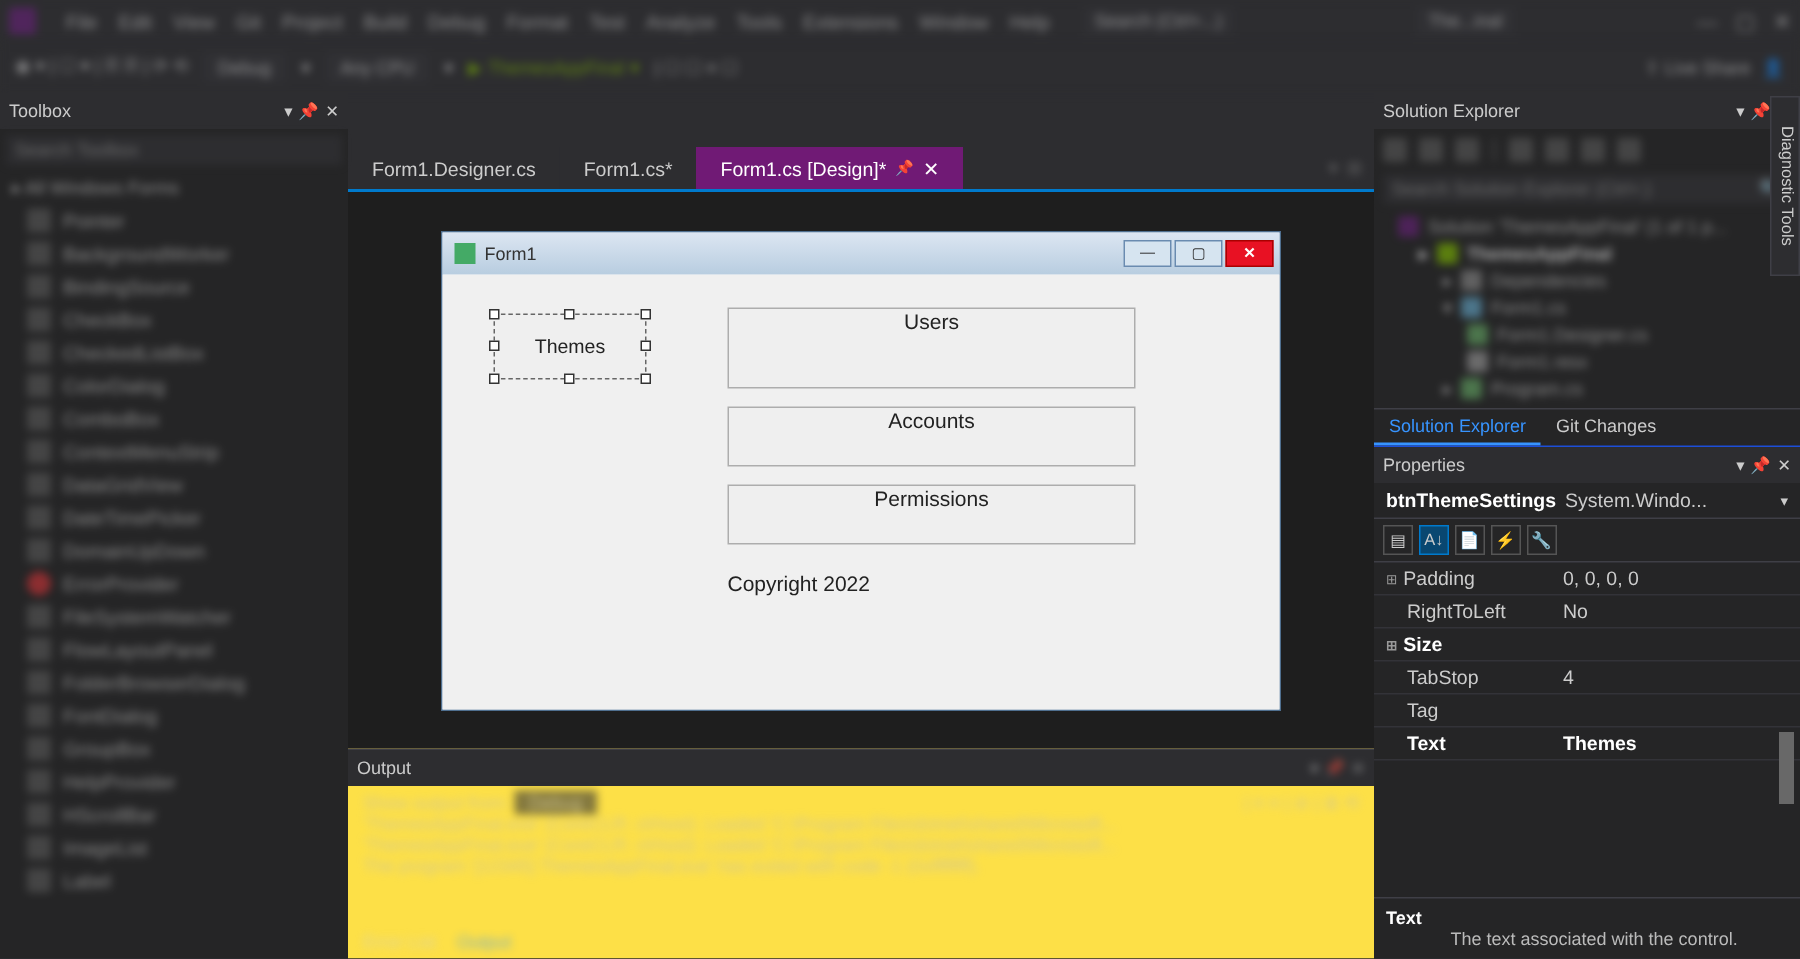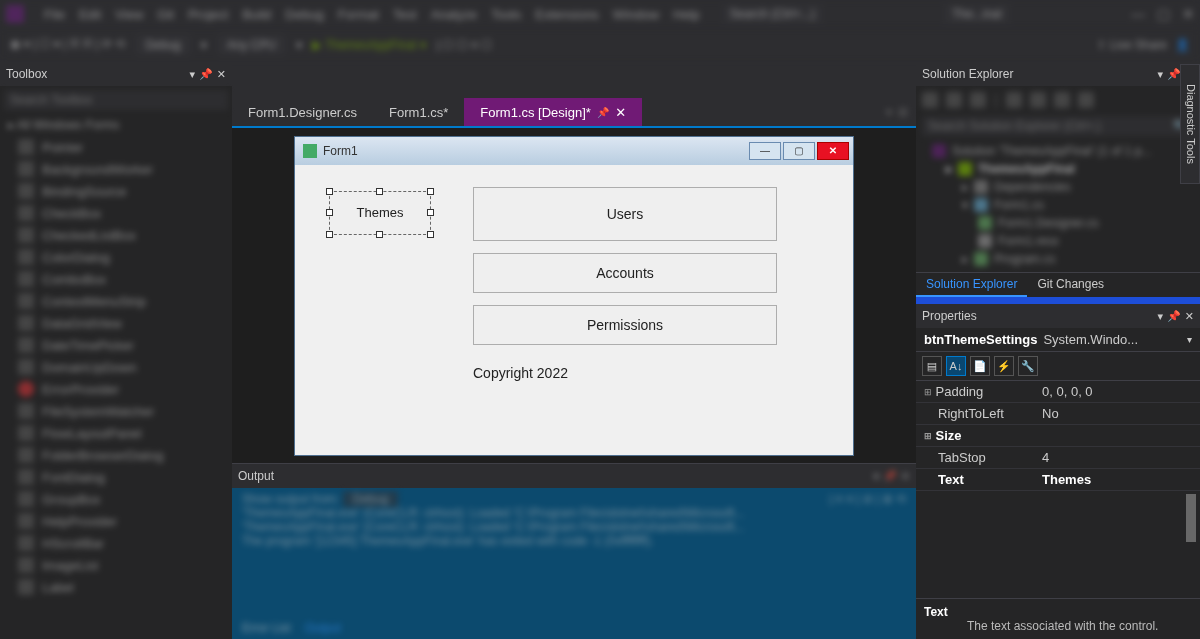--- a/index.html
+++ b/index.html
@@ -53,45 +53,45 @@
 .designer .titlebar .wbtn.close { background:#e81123; color:#fff; border-color:#a00; font-weight:bold; }
 .designer .body { flex:1; background:#f0f0f0; position:relative; }
 
 
 .sel-btn { position:absolute; left:34px; top:26px; width:102px; height:44px; background:#efefef; border:1px dashed #666; display:flex; align-items:center; justify-content:center; font-size:13px; color:#222; }
 .grip { position:absolute; width:7px; height:7px; background:#fff; border:1px solid #333; }
 .g-tl{top:-4px;left:-4px}.g-tr{top:-4px;right:-4px}.g-bl{bottom:-4px;left:-4px}.g-br{bottom:-4px;right:-4px}
 .g-t{top:-4px;left:50%;margin-left:-4px}.g-b{bottom:-4px;left:50%;margin-left:-4px}
 .g-l{left:-4px;top:50%;margin-top:-4px}.g-r{right:-4px;top:50%;margin-top:-4px}
 
-.big-btn { position:absolute; left:178px; width:304px; height:54px; background:#efefef; border:1px solid #adadad; display:flex; align-items:center; justify-content:center; font-size:14px; color:#222; }
-
-
-.output { height:176px; background:#0c4a6e; border-top:1px solid #3f3f46; display:flex; flex-direction:column; }
+.big-btn { position:absolute; left:190px; width:272px; height:54px; background:#efefef; border:1px solid #adadad; display:flex; justify-content:center; font-size:14px; color:#222; }
+
+
+.output { height:140px; background:#fde047; border-top:1px solid #3f3f46; display:flex; flex-direction:column; }
 .output .body { flex:1; padding:4px 10px; font-family:Consolas,monospace; font-size:12px; color:#bbb; overflow:hidden; }
 .output .footer { height:22px; display:flex; align-items:center; gap:14px; padding:0 10px; font-size:12px; }
 .output .footer .link { color:#3794ff; }
 
 
 .rightcol { width:284px; display:flex; flex-direction:column; background:#252526; }
 .sol { flex:0 0 auto; }
 .sol .toolbar2 { height:28px; display:flex; align-items:center; gap:8px; padding:0 6px; }
 .sol .toolbar2 .tico { width:16px; height:16px; background:#5a5a5a; border-radius:2px; }
 .sol .search { margin:2px 6px; background:#333337; padding:3px 6px; font-size:12px; color:#999; display:flex; justify-content:space-between; }
 .sol .tree { padding:4px 6px; font-size:12px; }
 .sol .tree .node { padding:2px 0 2px 10px; display:flex; align-items:center; gap:6px; }
 .sol .tree .node.bold { color:#fff; font-weight:600; }
 .sol .tree .node .ico { width:14px; height:14px; background:#6a6; border-radius:2px; flex-shrink:0; }
 .sol .tree .indent1{padding-left:24px}.sol .tree .indent2{padding-left:40px}.sol .tree .indent3{padding-left:56px}
 .sol .bottomtabs { display:flex; font-size:12px; border-top:1px solid #3f3f46; }
 .sol .bottomtabs .bt { padding:4px 10px; color:#ccc; }
 .sol .bottomtabs .bt.active { color:#3794ff; border-bottom:2px solid #3794ff; }
 
 
-.props { flex:1; display:flex; flex-direction:column; border-top:7px solid #1d4ed8; }
+.props { flex:1; display:flex; flex-direction:column; border-top:1px solid #1d4ed8; }
 .props .selrow { padding:4px 8px; font-size:13px; display:flex; gap:6px; align-items:center; border-bottom:1px solid #3f3f46; }
 .props .selrow .name { font-weight:600; color:#fff; }
 .props .iconrow { display:flex; gap:4px; padding:4px 6px; border-bottom:1px solid #3f3f46; }
 .props .iconrow .pico { width:20px; height:20px; border:1px solid #555; display:flex; align-items:center; justify-content:center; font-size:11px; color:#ccc; }
 .props .iconrow .pico.active { border-color:#007acc; background:#094771; }
 .props .grid { flex:1; overflow:auto; font-size:13px; }
 .props .row { display:flex; border-bottom:1px solid #333338; }
 .props .row .pname { width:118px; padding:3px 8px; color:#ccc; display:flex; align-items:center; gap:4px; }
 .props .row .pval { flex:1; padding:3px 8px; color:#ccc; }
 .props .row.bold .pname,.props .row.bold .pval { font-weight:600; color:#fff; }
@@ -421,20 +421,27 @@
               <span>Size</span>
             </div>
           </div>
         <div class="row">
             <div class="pname">
               <span style="width:10px;display:inline-block"></span>
               <span>TabStop</span>
             </div>
             <div class="pval">4</div>
           </div>
+        <div class="row">
+            <div class="pname">
+              <span style="width:10px;display:inline-block"></span>
+              <span>Tag</span>
+            </div>
+            <div class="pval"></div>
+          </div>
         <div class="row bold">
             <div class="pname">
               <span style="width:10px;display:inline-block"></span>
               <span>Text</span>
             </div>
             <div class="pval">Themes</div>
           </div>
       </div>
       <div class="scrollbar">
           <div class="thumb"></div>

